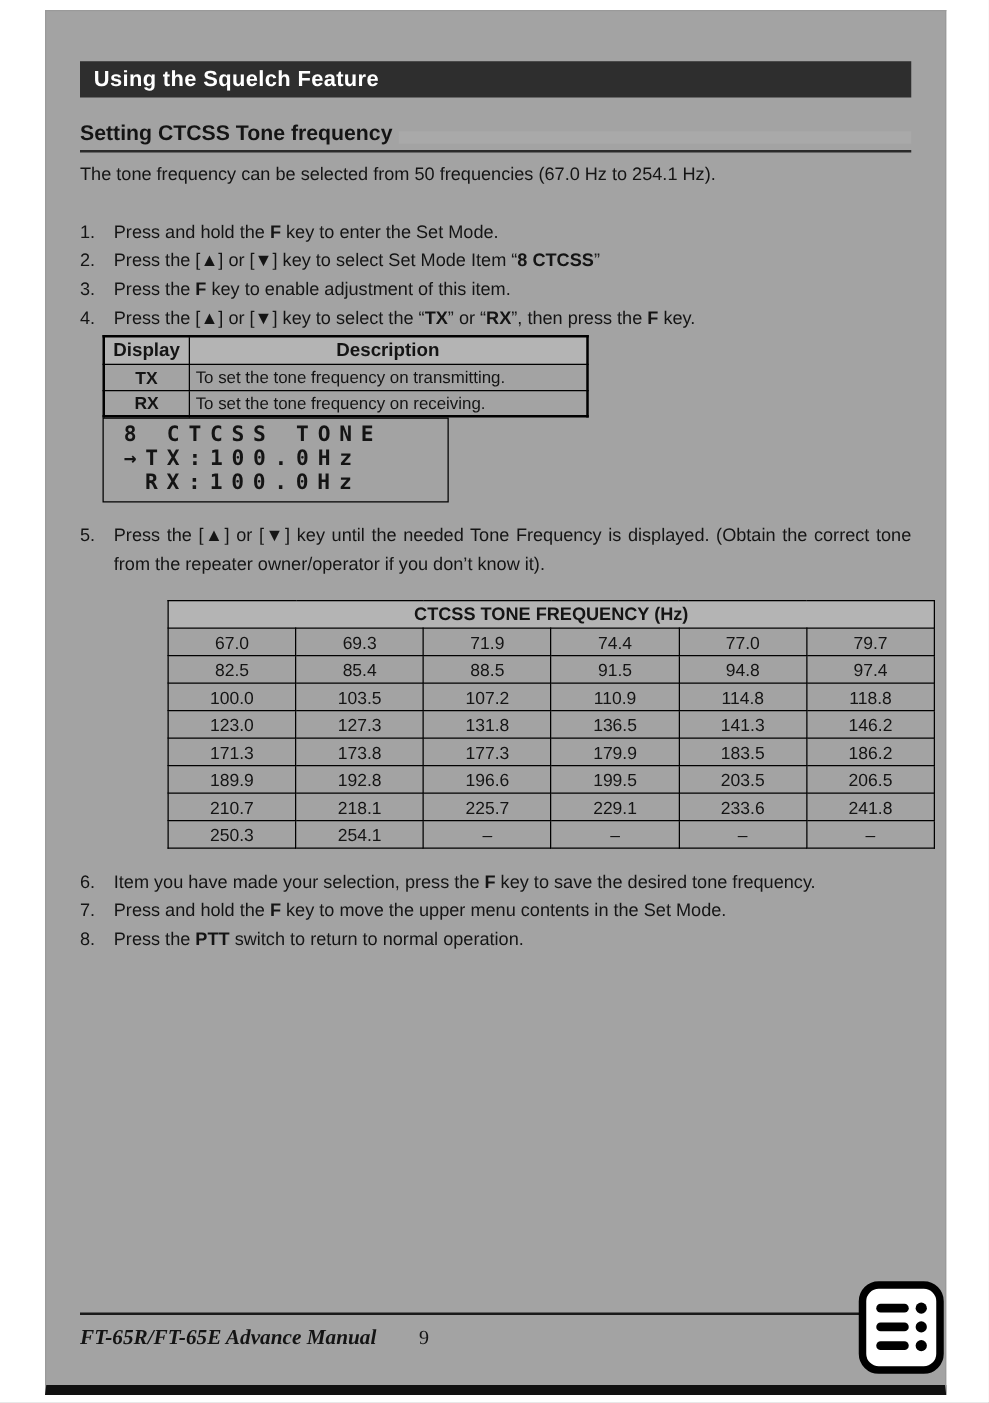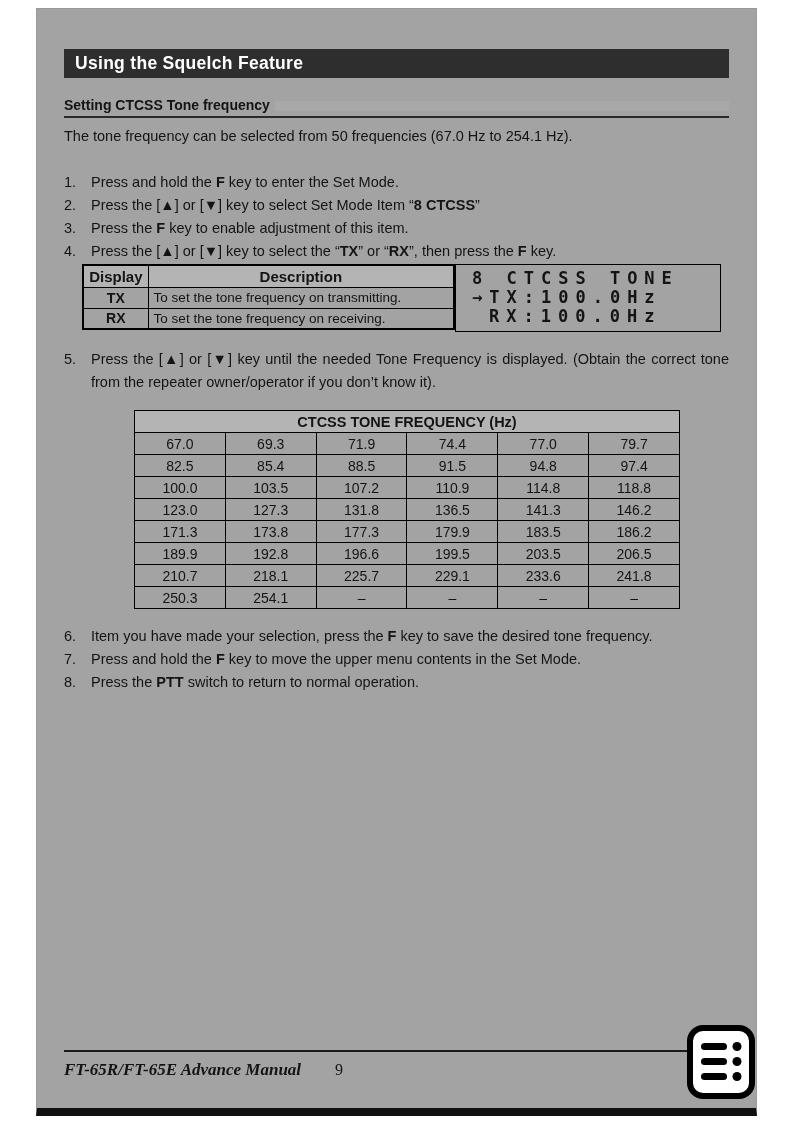--- a/index.html
+++ b/index.html
@@ -41,21 +41,21 @@
     letter-spacing: 0.3px;
   }
   
   .section-heading {
     display: flex;
     align-items: flex-end;
     margin-top: 19px;
     border-bottom: 2px solid #2a2a2a;
     padding-bottom: 3px;
   }
-  .section-title { font-size: 14px; font-weight: bold; white-space: nowrap; }
+  .section-title { font-size: 17px; font-weight: bold; white-space: nowrap; }
   .heading-bar {
     flex: 1;
     height: 10px;
     background: var(--heading-bar);
     margin-left: 5px;
     margin-bottom: 2px;
   }
   .intro { margin-top: 8px; font-size: 14.5px; line-height: 20px; }
 
   
@@ -64,20 +64,21 @@
   .step .num { width: 27px; flex-shrink: 0; }
   .step .txt { flex: 1; text-align: justify; }
   .step .txt .b, .b { font-weight: bold; }
 
   
   .media-row {
     display: flex;
     justify-content: space-between;
     margin: 1px 8px 0 18px;
     align-items: flex-start;
+    flex-direction: column;
   }
   table { border-collapse: collapse; }
   .display-table { border: 2px solid #000; }
   .display-table th, .display-table td { border: 1px solid #000; }
   .display-table th {
     background: var(--table-header-bg);
     font-size: 15px; font-weight: bold;
     height: 22px; text-align: center;
   }
   .display-table .col-display { width: 68px; }
@@ -98,21 +99,21 @@
     white-space: nowrap;
     overflow: hidden;
   }
   .lcd-line1 { padding-left: 12px; }
   .lcd-line2 { padding-left: 12px; }
   .lcd-line3 { padding-left: 29px; }
 
   
   .freq-table {
     margin: 16px 0 16px 70px;
-    width: 546px;
+    width: 614px;
     border: 1px solid #000;
     table-layout: fixed;
   }
   .freq-table th, .freq-table td { border: 1px solid #000; }
   .freq-table th {
     background: var(--table-header-bg);
     font-size: 14.5px; font-weight: bold;
     height: 22px; text-align: center;
   }
   .freq-table td {

